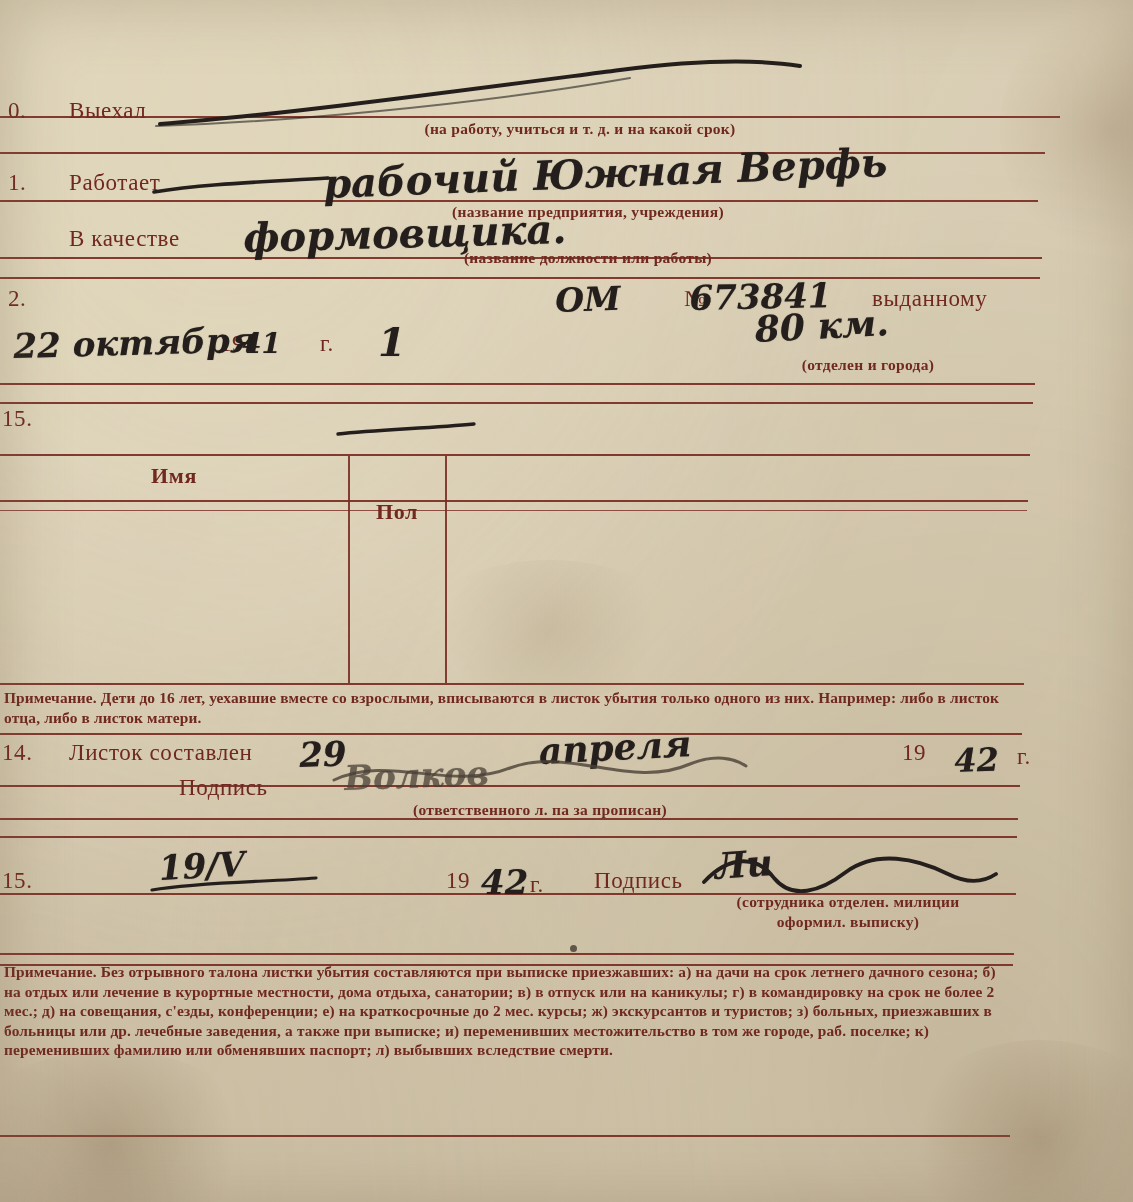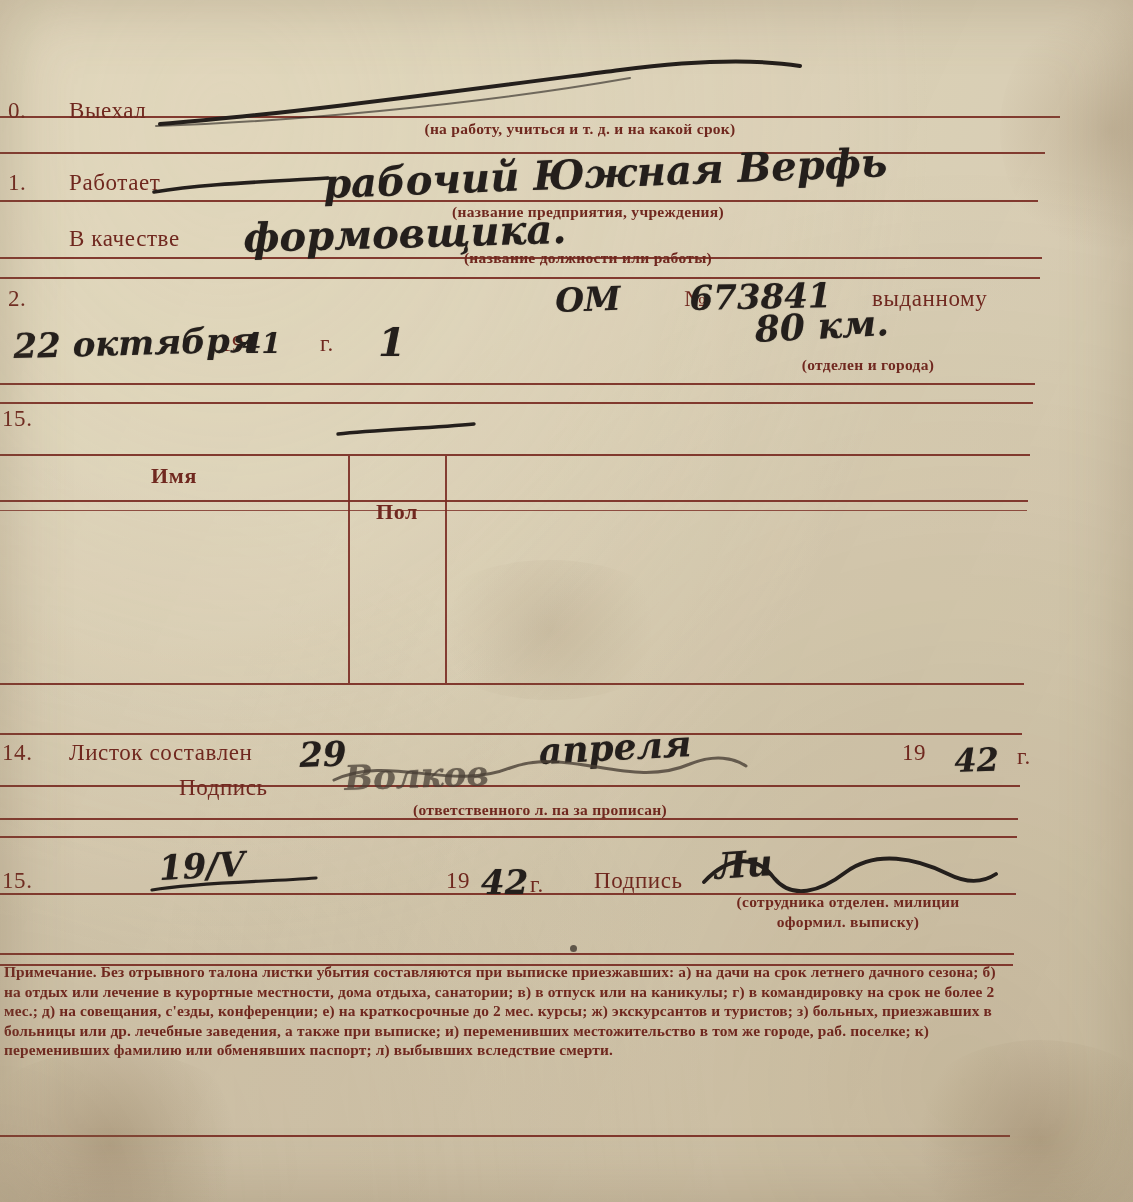--- a/index.html
+++ b/index.html
@@ -161,20 +161,24 @@
 
     <span class="pt big" style="left:196px;top:331px;">19</span>
     <span class="pt big" style="left:296px;top:331px;">г.</span>
     <span class="pt small center" style="left:868px; top:356px;">(отделен и города)</span>
 
     <span class="pt num" style="left:2px;  top:406px;">15.</span>
 
     <span class="pt thead center" style="left:174px; top:463px;">Имя</span>
     <span class="pt thead center" style="left:397px; top:463px;margin-top:36px;">Пол</span>
 
+    <div class="note" style="left:4px; top:688px; width:1018px;">
+      <span class="lead">Примечание.</span>
+      <span>Дети до 16 лет, уехавшие вместе со взрослыми, вписываются в листок убытия только одного из них. Например: либо в листок отца, либо в листок матери.</span>
+    </div>
 
     <span class="pt num" style="left:2px;  top:740px;">14.</span>
     <span class="pt big" style="left:45px; top:740px;">Листок составлен</span>
     <span class="pt big" style="left:878px;top:740px;">19</span>
     <span class="pt big" style="left:993px;top:744px;">г.</span>
     <span class="pt big" style="left:155px;top:775px;">Подпись</span>
     <span class="pt small center" style="left:540px; top:801px;">(ответственного л. па за прописан)</span>
 
     <span class="pt num" style="left:2px;  top:868px;text-align:right;">15.</span>
     <span class="pt big" style="left:422px;top:868px;">19</span>

